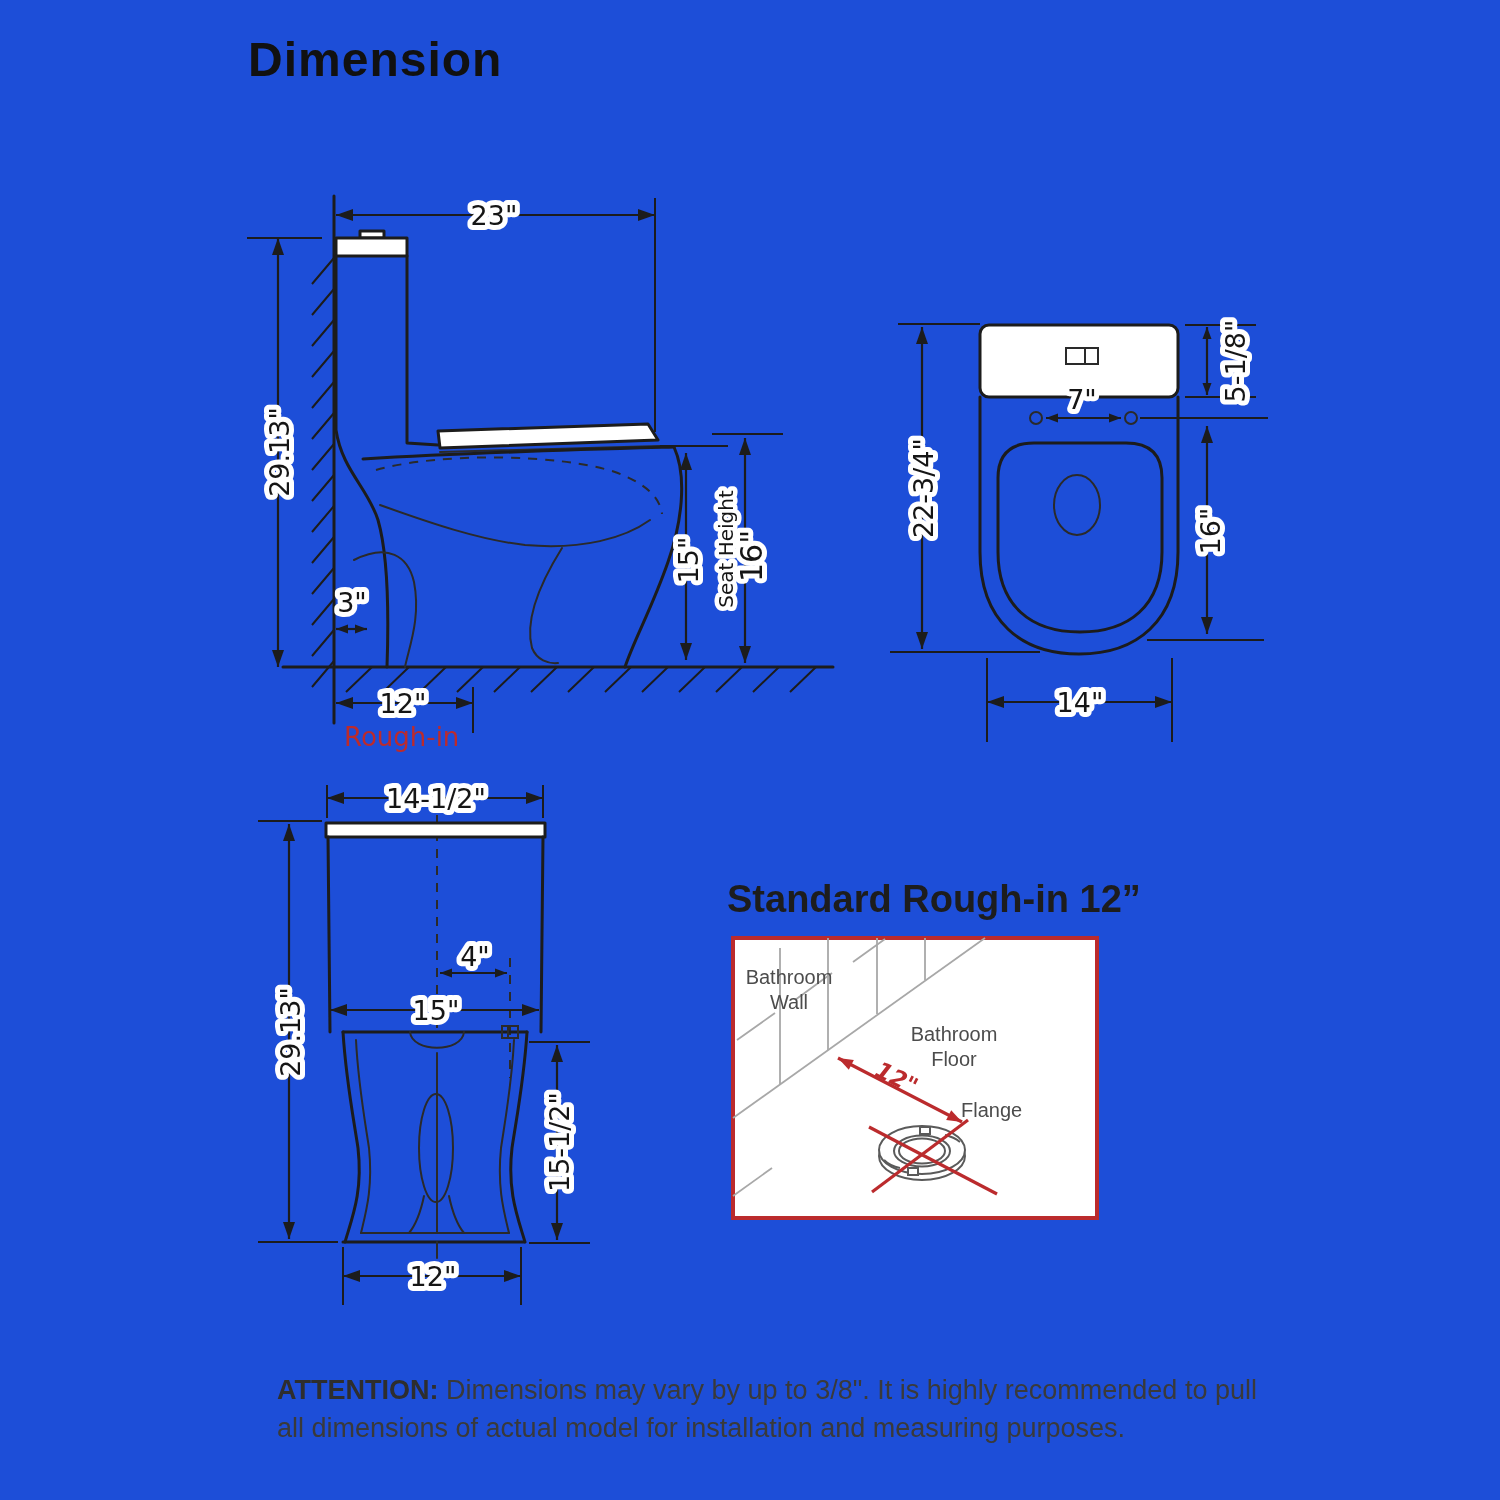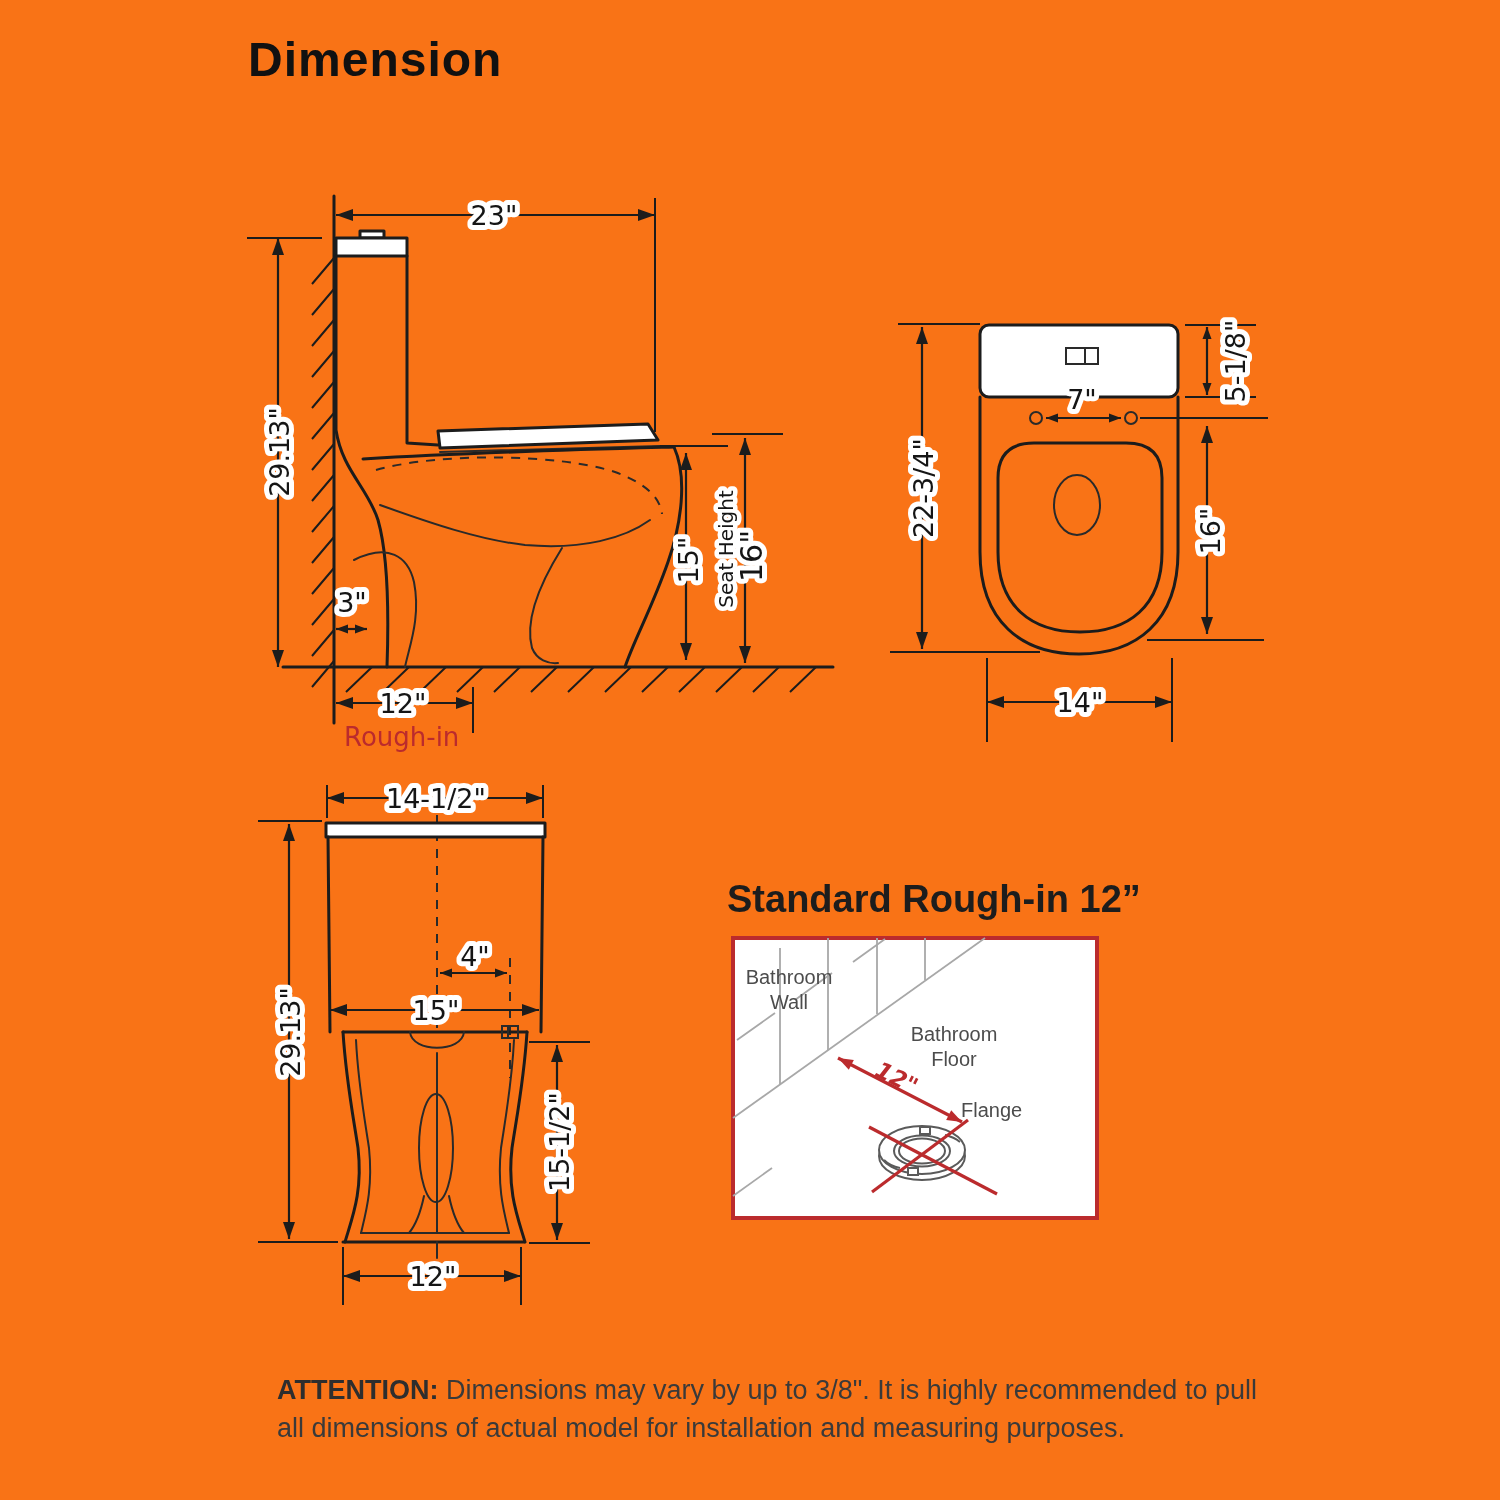--- a/index.html
+++ b/index.html
@@ -1,16 +1,16 @@
 <!DOCTYPE html>
 <html><head>
 <meta charset="utf-8">
 <style>
   html,body{margin:0;padding:0;background:#ffffff;}
-  .sheet{position:relative;width:1500px;height:1500px;background:#f97316;overflow:hidden;}
+  .sheet{position:relative;width:1500px;height:1500px;background:#1d4ed8;overflow:hidden;}
   svg{display:block;}
 
   
   .ln  {stroke:#1c1c1c;stroke-width:3;fill:none;stroke-linecap:round;stroke-linejoin:round;}
   .lnf {stroke:#1c1c1c;stroke-width:3;fill:#ffffff;stroke-linejoin:round;}
   .ln2 {stroke:#2a2a2a;stroke-width:2;fill:none;stroke-linecap:round;}
   .dsh {stroke:#2a2a2a;stroke-width:2;fill:none;stroke-dasharray:9 8;}
   .dim {stroke:#1c1c1c;stroke-width:2.2;fill:none;}
   .ext {stroke:#1c1c1c;stroke-width:2;fill:none;}
   .gry {stroke:#a8a8a8;stroke-width:1.8;fill:none;}

